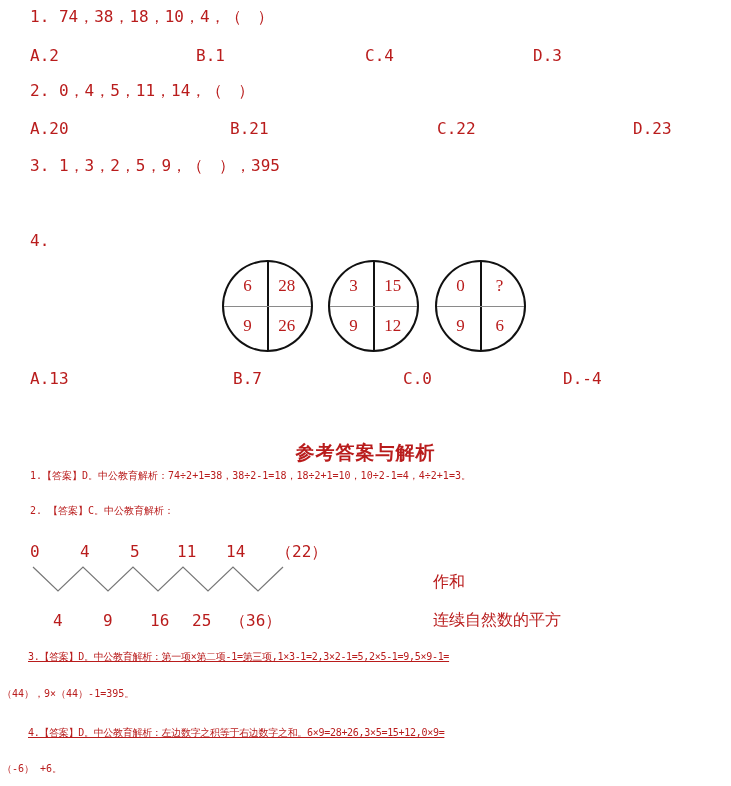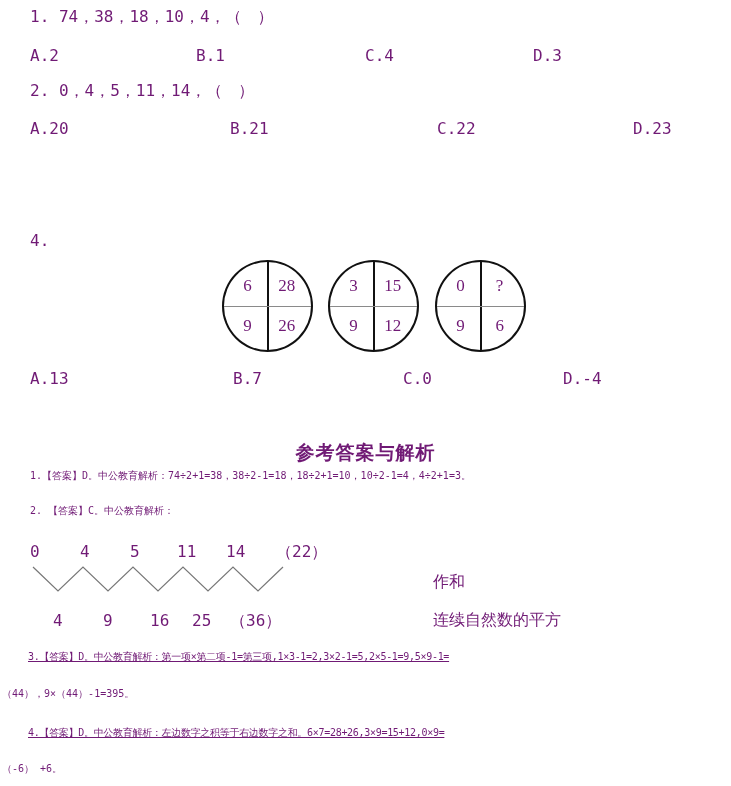--- a/index.html
+++ b/index.html
@@ -1,19 +1,19 @@
 <!DOCTYPE html>
 <html><head>
 <meta charset="utf-8">
 <style>
   html,body{margin:0;padding:0;background:#fff;}
   .page{
     position:relative;width:731px;height:786px;background:#ffffff;
     font-family:"DejaVu Sans Mono","Liberation Mono",monospace;
-    color:#701a75;overflow:hidden;
+    color:#b91c1c;overflow:hidden;
   }
   .line{position:absolute;white-space:nowrap;font-size:16px;line-height:1.2;}
   .opts span{position:absolute;white-space:nowrap;font-size:16px;}
   .opts{position:absolute;left:0;width:100%;height:20px;}
   .opts-q1 span:nth-child(1){left:30px}.opts-q1 span:nth-child(2){left:196px}
   .opts-q1 span:nth-child(3){left:365px}.opts-q1 span:nth-child(4){left:533px}
   .opts-q2 span:nth-child(1){left:30px}.opts-q2 span:nth-child(2){left:230px}
   .opts-q2 span:nth-child(3){left:437px}.opts-q2 span:nth-child(4){left:633px}
   .opts-q3 span:nth-child(1){left:30px}.opts-q3 span:nth-child(2){left:230px}
   .opts-q3 span:nth-child(3){left:437px}.opts-q3 span:nth-child(4){left:633px}
@@ -51,20 +51,21 @@
   </div>
 
   <div class="line" style="left:30px;top:81px">2. 0，4，5，11，14，（　）</div>
   <div class="opts opts-q2" style="top:119px">
     <span>A.20</span>
     <span>B.21</span>
     <span>C.22</span>
     <span>D.23</span>
   </div>
 
+  <div class="line" style="left:30px;top:156px">3. 1，3，2，5，9，（　），395</div>
 
   <div class="line" style="left:30px;top:231px">4.</div>
 
   <div class="circle" style="left:222px">
     <div class="vline"></div>
     <div class="hline"></div>
     <span class="q tl">6</span>
     <span class="q tr">28</span>
     <span class="q bl">9</span>
     <span class="q br">26</span>
@@ -115,16 +116,16 @@
   <span class="dnum" style="left:150px;top:611px">16</span>
   <span class="dnum" style="left:192px;top:611px">25</span>
   <span class="dnum" style="left:230px;top:611px">（36）</span>
 
   <div class="line" style="left:433px;top:572px">作和</div>
   <div class="line" style="left:433px;top:610px">连续自然数的平方</div>
 
   <div class="ans tight" style="left:28px;top:651px">3.【答案】D。中公教育解析：第一项×第二项-1=第三项,1×3-1=2,3×2-1=5,2×5-1=9,5×9-1=</div>
   <div class="ans" style="left:2px;top:688px">（44），9×（44）-1=395。</div>
 
-  <div class="ans tight" style="left:28px;top:727px">4.【答案】D。中公教育解析：左边数字之积等于右边数字之和。6×7=28+26,3×9=15+12,0×9=</div>
+  <div class="ans tight" style="left:28px;top:727px">4.【答案】D。中公教育解析：左边数字之积等于右边数字之和。6×9=28+26,3×5=15+12,0×9=</div>
   <div class="ans" style="left:2px;top:763px">（-6） +6。</div>
 
 </div>
 
 </body></html>

